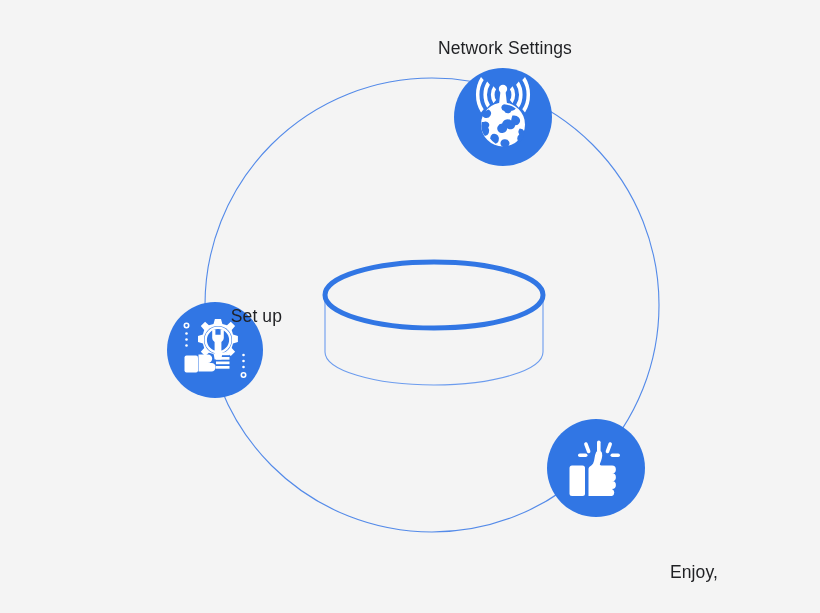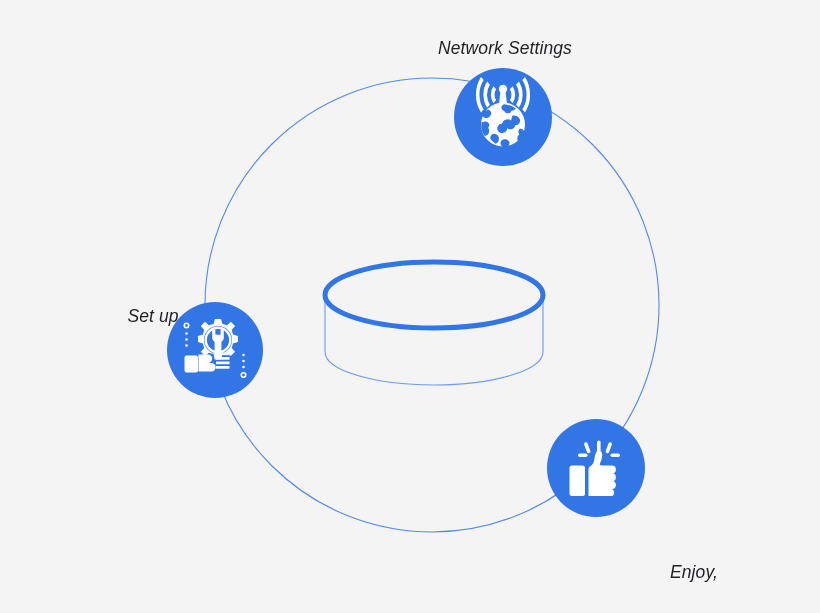--- a/index.html
+++ b/index.html
@@ -11,21 +11,20 @@
     height: 613px;
     background: #f4f4f4;
     font-family: "Liberation Sans", sans-serif;
     overflow: hidden;
   }
   #stage {
     position: relative;
     width: 652px;
     height: 613px;
     background: #f4f4f4;
-    font-style: italic;
   }
   #scene {
     position: absolute;
     left: 0;
     top: 0;
     width: 820px;
     height: 613px;
   }
   .label {
     position: absolute;
@@ -37,24 +36,24 @@
     white-space: pre;
     letter-spacing: 0.1px;
   }
   #label-network {
     left: 0;
     top: 37px;
     width: 1010px;
     text-align: center;
   }
   #label-setup {
-    left: 12px;
+    left: 0;
     top: 260px;
     width: 282px;
-    text-align: center;
+    text-align: right;
   }
   #label-enjoy {
     left: 552px;
     top: 516px;
     width: 284px;
     text-align: center;
   }
 </style>
 </head>
 <body>

